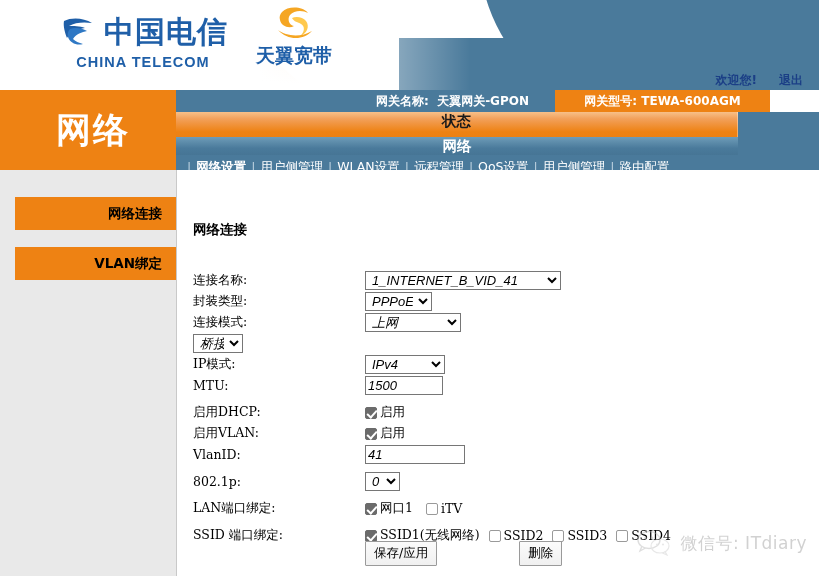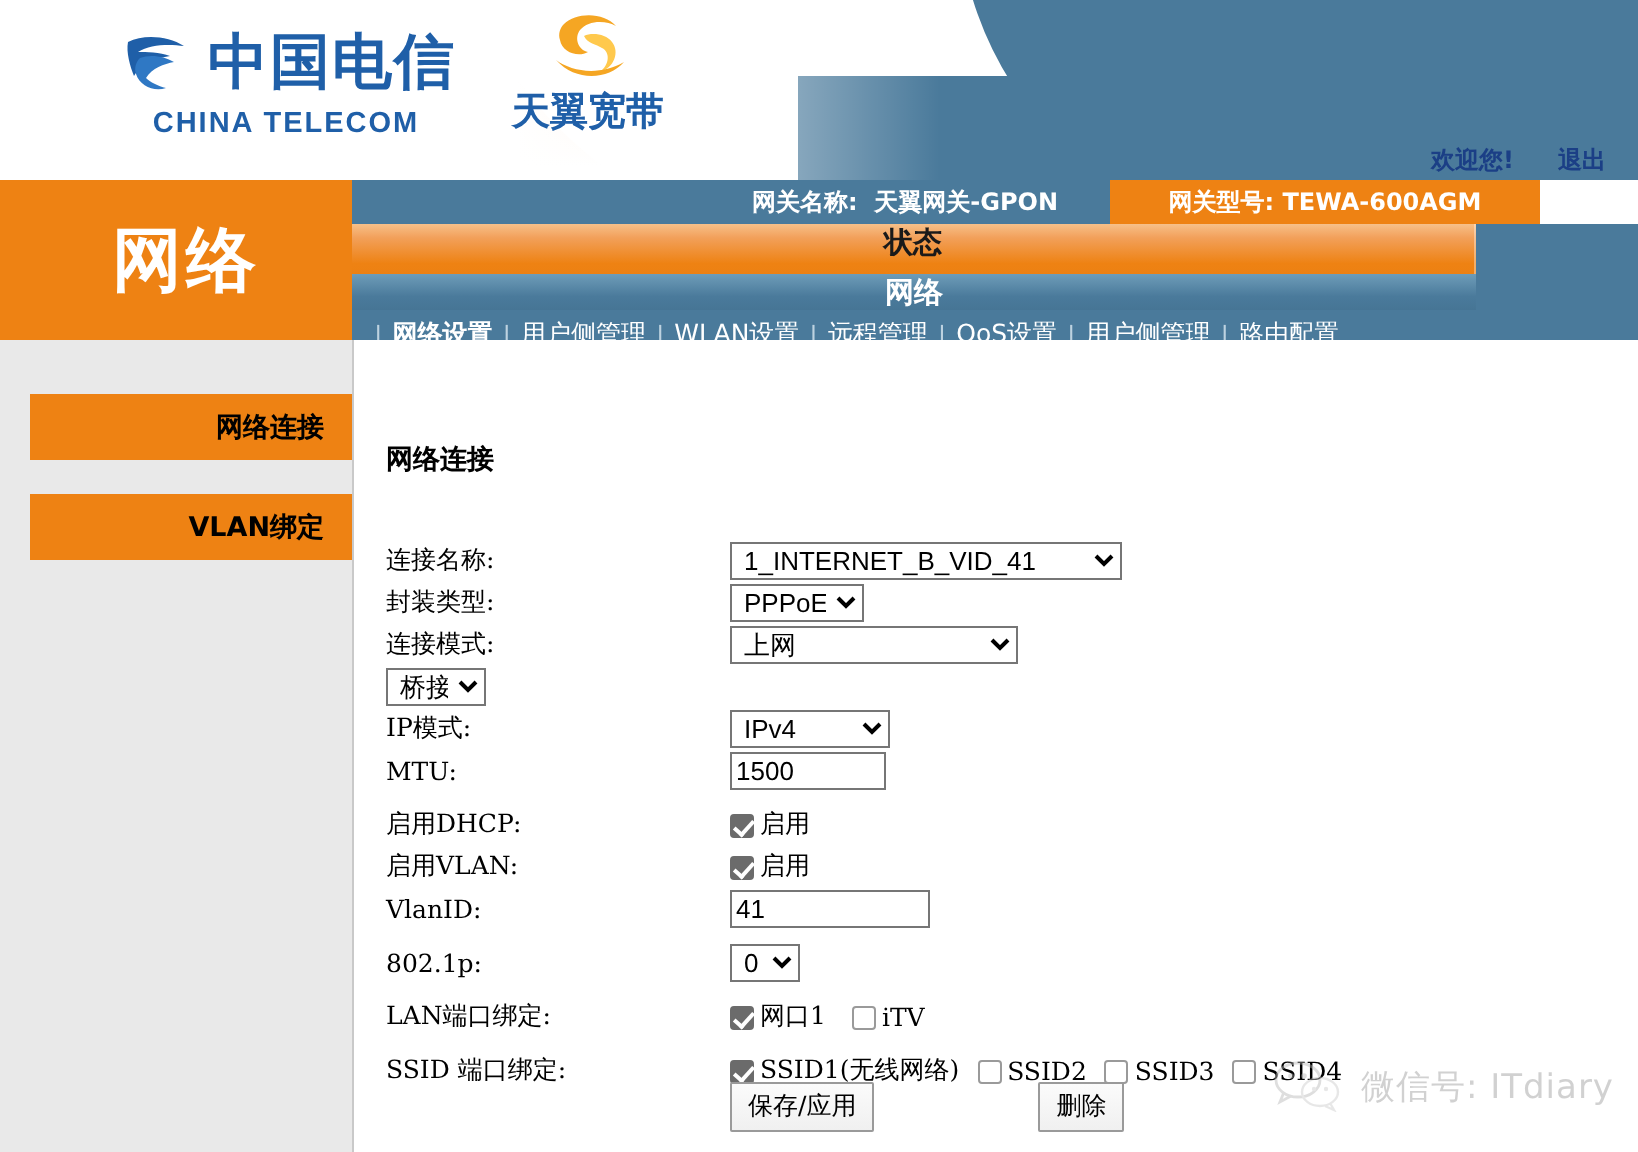--- a/index.html
+++ b/index.html
@@ -243,27 +243,28 @@
 
   select.inp, input.inp {
     font-family: "Liberation Sans", sans-serif;
     font-size: 13px;
     height: 19px;
     border: 1px solid #767676;
     background: #ffffff;
     color: #000;
     padding: 0 2px;
     border-radius: 0;
+    font-style: italic;
   }
   select.inp { padding-right: 2px; }
   input.inp { height: 19px; }
 
   .w-conn   { width: 196px; }
   .w-encap  { width: 67px; }
-  .w-svc    { width: 144px; }
+  .w-svc    { width: 96px; }
   .w-mode   { width: 50px; }
   .w-ipmode { width: 80px; }
   .w-mtu    { width: 78px; }
   .w-vlanid { width: 100px; }
   .w-8021p  { width: 35px; }
 
   .cbrow { display: flex; align-items: center; gap: 3px; }
   .cbox {
     appearance: none; -webkit-appearance: none;
     width: 12px; height: 12px;

